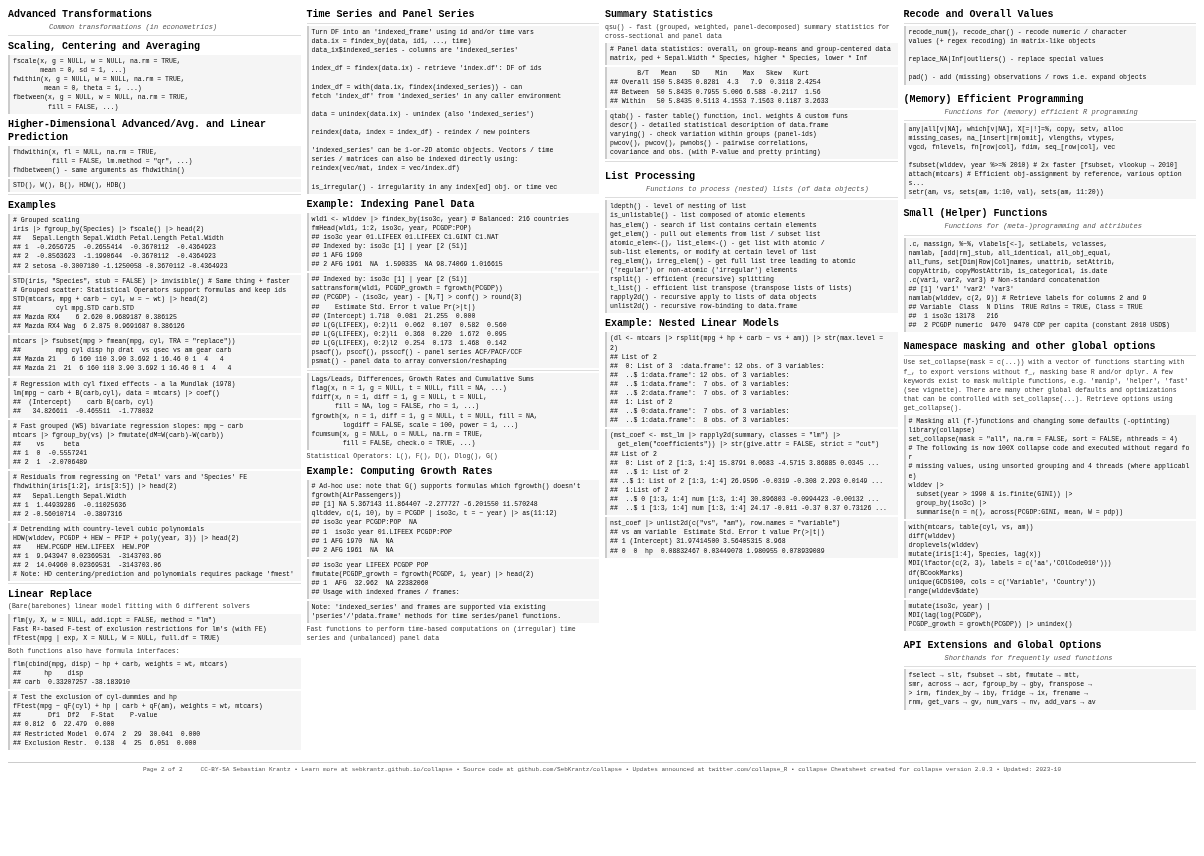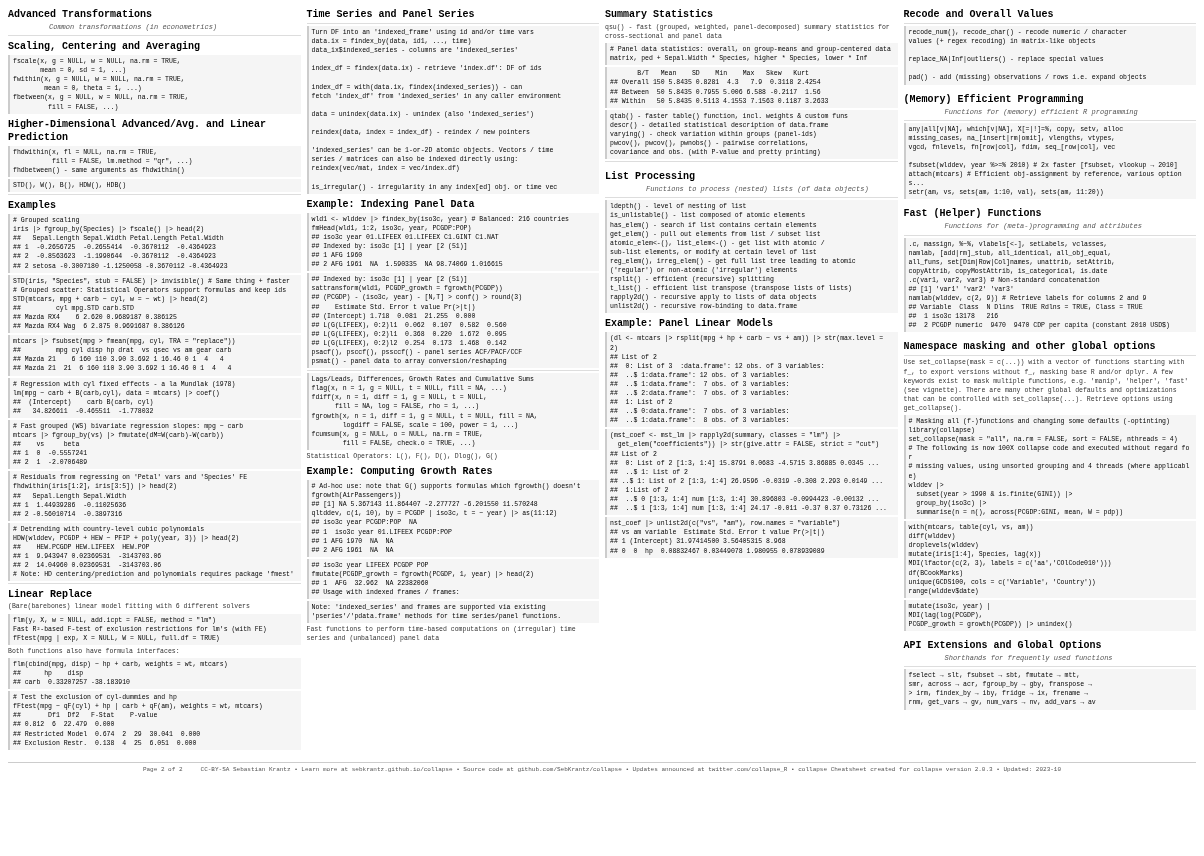--- a/index.html
+++ b/index.html
@@ -282,21 +282,21 @@
 get_elem() - pull out elements from list / subset list
 atomic_elem&lt;-(), list_elem&lt;-() - get list with atomic /
 sub-list elements, or modify at certain level of list
 reg_elem(), irreg_elem() - get full list tree leading to atomic
 ('regular') or non-atomic ('irregular') elements
 rsplit() - efficient (recursive) splitting
 t_list() - efficient list transpose (transpose lists of lists)
 rapply2d() - recursive apply to lists of data objects
 unlist2d() - recursive row-binding to data.frame</div>
 
-      <div class="subsection-title">Example: Panel Linear Models</div>
+      <div class="subsection-title">Example: Nested Linear Models</div>
       <div class="code-block">(dl &lt;- mtcars |&gt; rsplit(mpg + hp + carb ~ vs + am)) |&gt; str(max.level = 2)
 ## List of 2
 ##  0: List of 3  :data.frame': 12 obs. of 3 variables:
 ##  ..$ 1:data.frame': 12 obs. of 3 variables:
 ##  ..$ 1:data.frame':  7 obs. of 3 variables:
 ##  ..$ 2:data.frame':  7 obs. of 3 variables:
 ##  1: List of 2
 ##  ..$ 0:data.frame':  7 obs. of 3 variables:
 ##  ..$ 1:data.frame':  8 obs. of 3 variables:</div>
 
@@ -336,21 +336,21 @@
       <div class="code-block">any|all[v|NA], which[v|NA], X[=|!]=%, copy, setv, alloc
 missing_cases, na_[insert|rm|omit], vlengths, vtypes,
 vgcd, fnlevels, fn[row|col], fdim, seq_[row|col], vec
 
 fsubset(wlddev, year %&gt;=% 2010) # 2x faster [fsubset, vlookup → 2010]
 attach(mtcars) # Efficient obj-assignment by reference, various options...
 setr(am, vs, sets(am, 1:10, val), sets(am, 11:20))</div>
     </div>
 
     <div class="section">
-      <div class="section-title">Fast (Helper) Functions</div>
+      <div class="section-title">Small (Helper) Functions</div>
       <div class="section-subtitle">Functions for (meta-)programming and attributes</div>
       <div class="thin-divider"></div>
       <div class="code-block">.c, massign, %~%, vlabels[&lt;-], setLabels, vclasses,
 namlab, [add|rm]_stub, all_identical, all_obj_equal,
 all_funs, set[Dim|Row|Col]names, unattrib, setAttrib,
 copyAttrib, copyMostAttrib, is_categorical, is.date
 .c(var1, var2, var3) # Non-standard concatenation
 ## [1] 'var1' 'var2' 'var3'
 namlab(wlddev, c(2, 9)) # Retrieve labels for columns 2 and 9
 ## Variable  Class  N Dlins  TRUE Rdlns = TRUE, Class = TRUE

